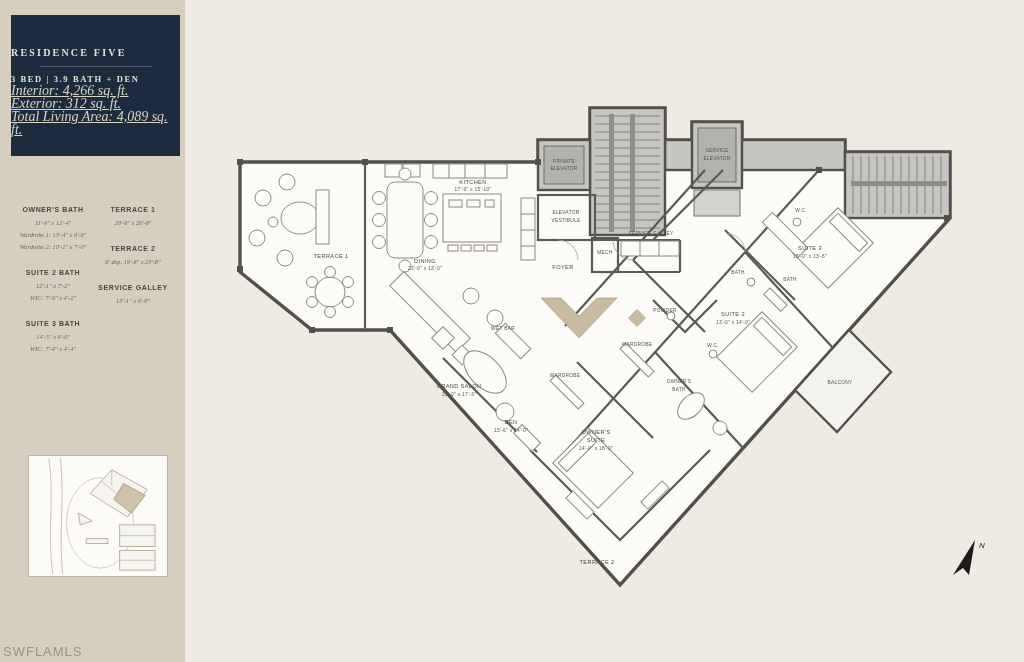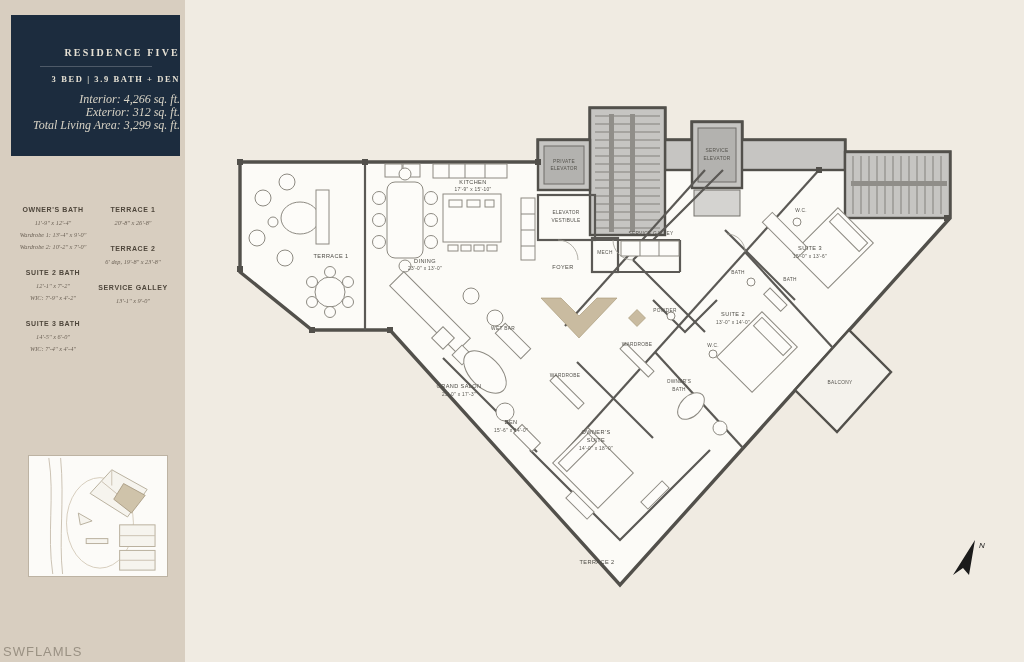--- a/index.html
+++ b/index.html
@@ -3,26 +3,26 @@
 <meta charset="utf-8">
 <style>
   html,body { margin:0; padding:0; }
   body {
     width:1024px; height:662px; position:relative; overflow:hidden;
     background:#f0ebe2; font-family:"Liberation Serif", serif;
   }
   .sidebar { position:absolute; left:0; top:0; width:185px; height:662px; background:#d8cec0; }
   .info-card {
     position:absolute; left:11px; top:15px; width:169px; height:141px;
-    background:#1c2c3e; color:#e6e1d4; text-align:right;
+    background:#1c2c3e; color:#e6e1d4; text-align:left;
   }
   .card-title { margin-top:32px; font-size:10px; letter-spacing:2.2px; font-weight:bold; }
   .card-rule { width:112px; height:1px; background:#4e5a68; margin:8px auto 7px auto; }
   .card-subtitle { font-size:8.5px; letter-spacing:1.6px; font-weight:bold; }
-  .card-stats { margin-top:9px; font-style:italic; font-size:12px; line-height:13px; color:#d9d4c6; }
+  .card-stats { font-style:italic; font-size:14px; line-height:13px; color:#d9d4c6;text-decoration:underline; }
   .legend { position:absolute; left:13px; top:206px; width:160px; display:flex; }
   .lg-col { width:80px; text-align:center; }
   .lg { margin-bottom:16px; }
   .lg-name { font-size:7px; font-weight:bold; letter-spacing:.6px; color:#4e463b; margin-bottom:4px; font-family:"Liberation Sans", sans-serif; }
   .lg-line { font-size:6.3px; font-style:italic; color:#6e6458; line-height:12px; }
   .keyplan {
     position:absolute; left:28px; top:455px; width:140px; height:122px;
     background:#fcfbf8; border:1px solid #bdb3a3; box-sizing:border-box;
   }
   .watermark {
@@ -55,21 +55,21 @@
 
 <div class="sidebar">
 
   <div class="info-card">
     <div class="card-title">RESIDENCE FIVE</div>
     <div class="card-rule"></div>
     <div class="card-subtitle">3 BED | 3.9 BATH + DEN</div>
     <div class="card-stats">
       <div>Interior: 4,266 sq. ft.</div>
       <div>Exterior: 312 sq. ft.</div>
-      <div>Total Living Area: 3,299 sq. ft.</div>
+      <div>Total Living Area: 4,089 sq. ft.</div>
     </div>
   </div>
 
   <div class="legend">
     <div class="lg-col">
       <div class="lg">
         <div class="lg-name">OWNER'S BATH</div>
         <div class="lg-line">11'-9" x 12'-4"</div>
         <div class="lg-line">Wardrobe 1: 13'-4" x 9'-0"</div>
         <div class="lg-line">Wardrobe 2: 10'-2" x 7'-0"</div>

